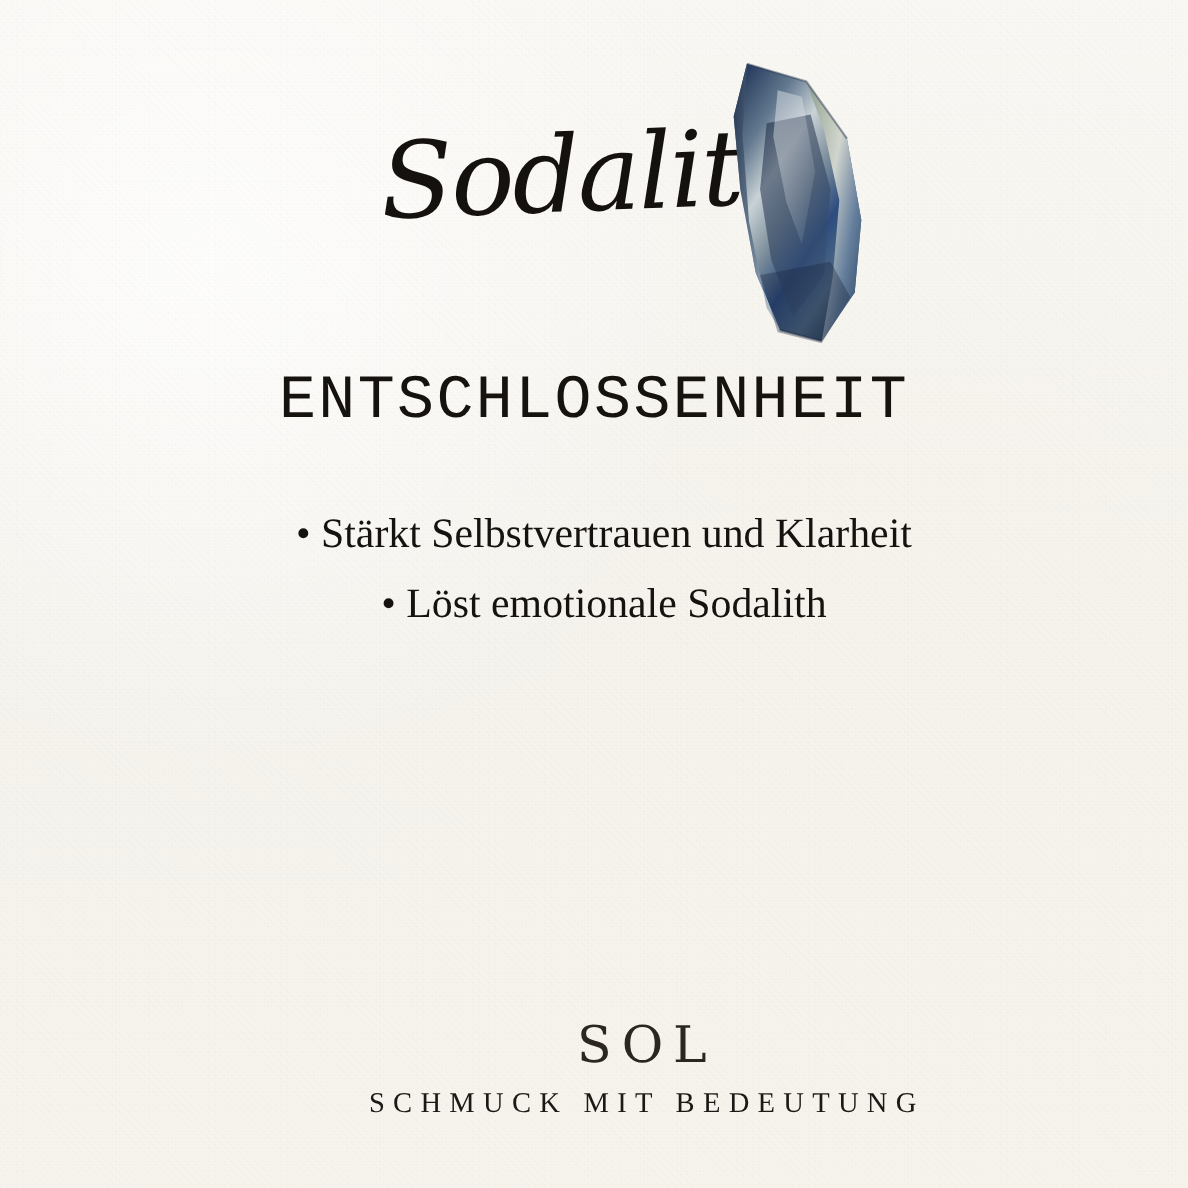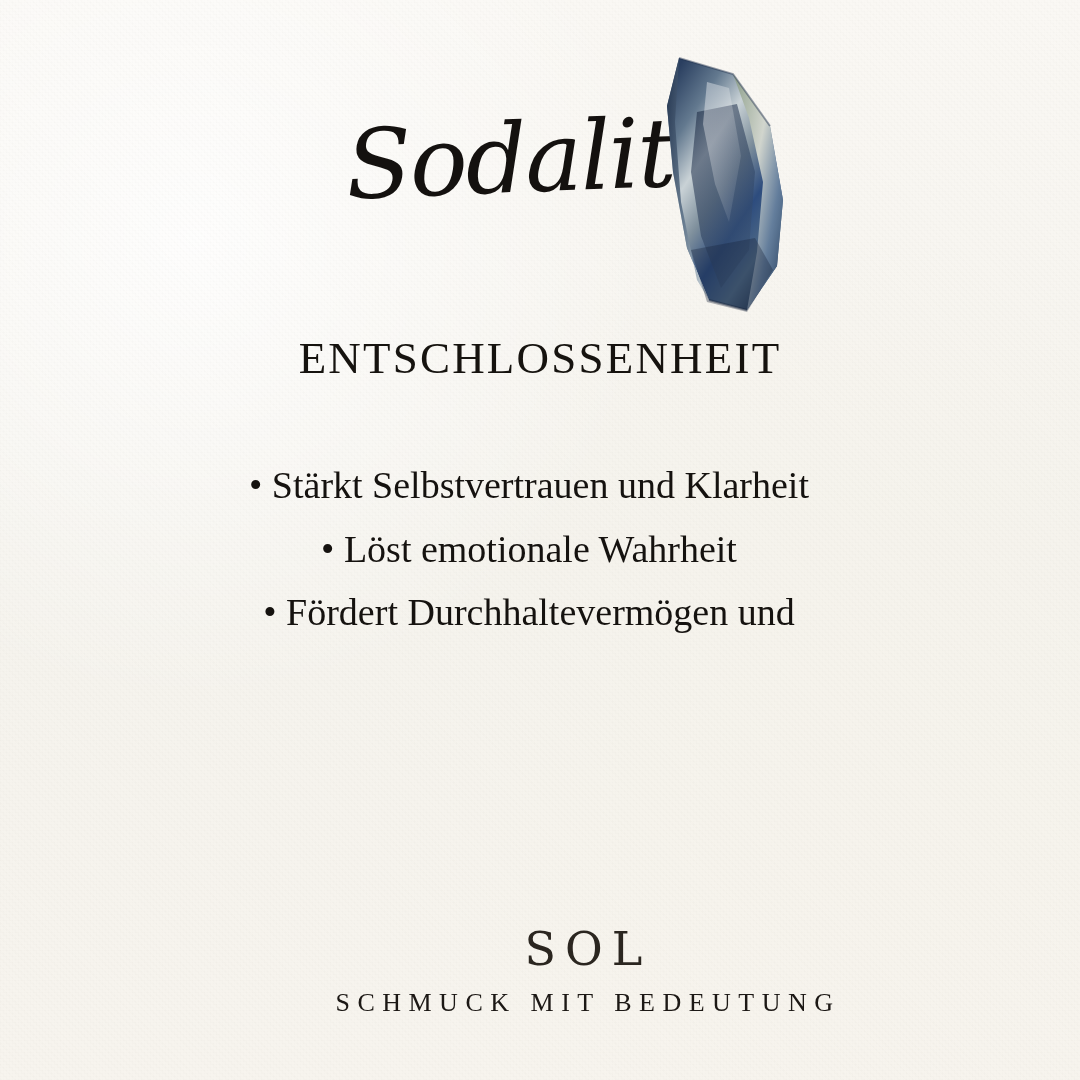--- a/index.html
+++ b/index.html
@@ -70,31 +70,31 @@
     height: 272px;
   }
 
   
   .subtitle {
     position: absolute;
     top: 332px;
     left: 0;
     width: 1080px;
     text-align: center;
-    font-family: Liberation Serif, serif;
-    font-size: 45px;
+    font-family: Liberation Mono, monospace;
+    font-size: 56px;
     letter-spacing: 2.2px;
     color: #16130f;
   }
 
   
   .benefits {
     position: absolute;
     top: 455px;
-    left: 139px;
+    left: 159px;
     width: 780px;
     text-align: center;
     font-family: "Liberation Serif", serif;
     font-size: 38px;
     line-height: 1.62;
     color: #15120f;
   }
   .benefit-line {
     margin: 0 0 2px 0;
   }
@@ -183,22 +183,21 @@
         <path d="M42 6 L96 22 L133 74" fill="none" stroke="#23344e" stroke-width="2" opacity="0.45"></path>
         <path d="M72 248 L110 258" fill="none" stroke="#1a2740" stroke-width="2" opacity="0.5"></path>
       </svg>
     </div>
   </div>
 
   <div class="subtitle">ENTSCHLOSSENHEIT</div>
 
   <div class="benefits">
     <p class="benefit-line">• Stärkt Selbstvertrauen und Klarheit</p>
-    <p class="benefit-line">• Löst emotionale Wahrheit</p>
-    <p class="benefit-line">• Fördert Durchhaltevermögen und</p>
+    <p class="benefit-line">• Löst emotionale Sodalith</p>
   </div>
 
   <div class="footer">
     <div class="brand-mark">SOL</div>
     <div class="brand-tagline">SCHMUCK MIT BEDEUTUNG</div>
   </div>
 
 </div>
 
 </body></html>

